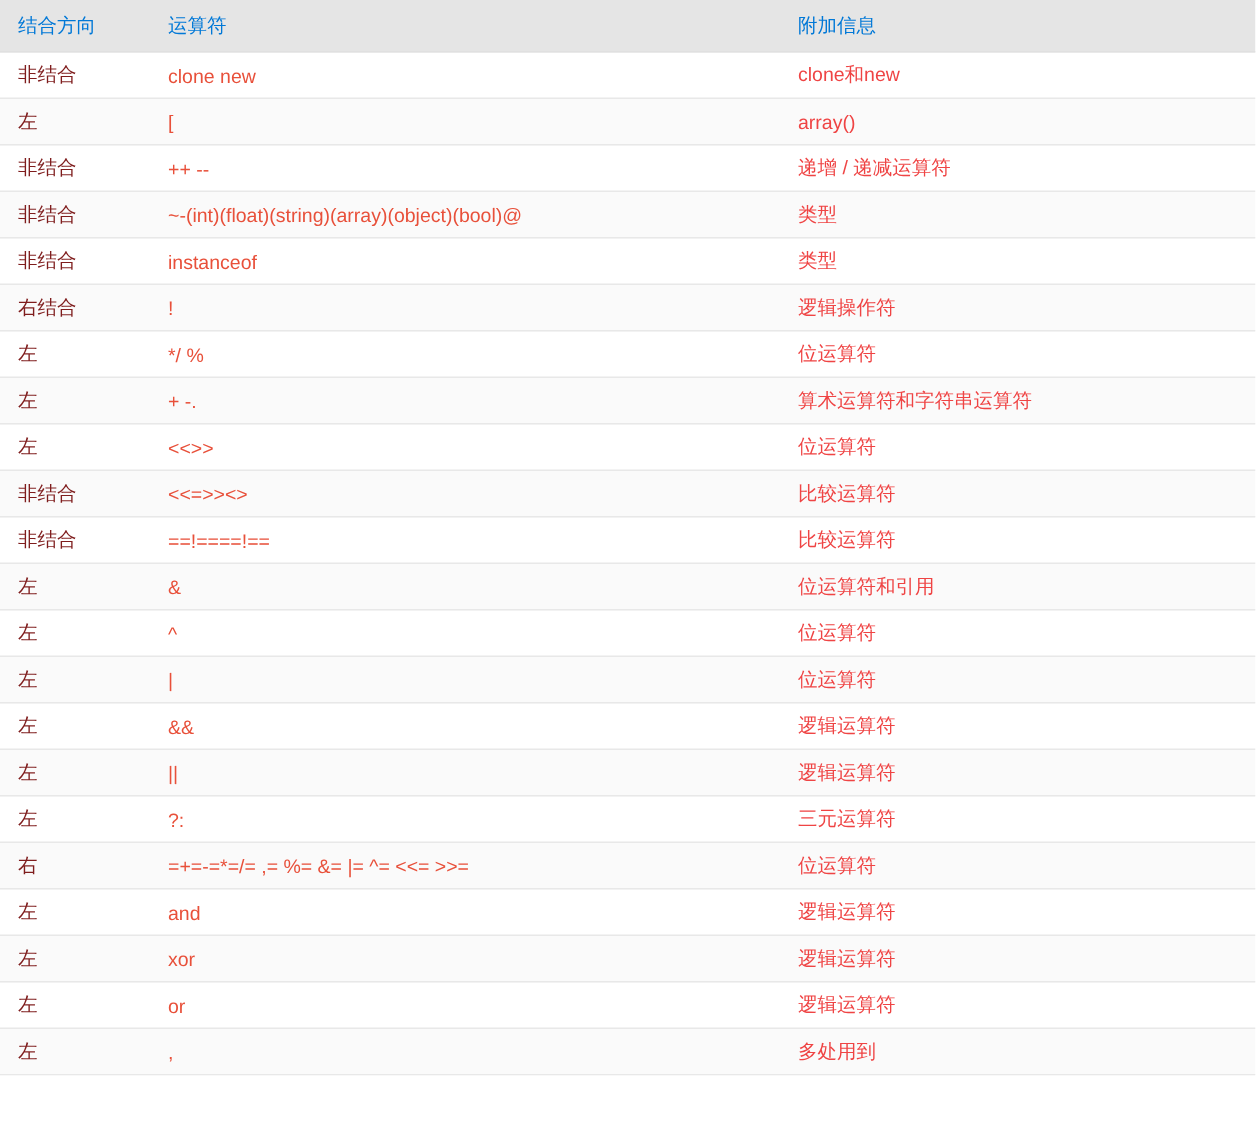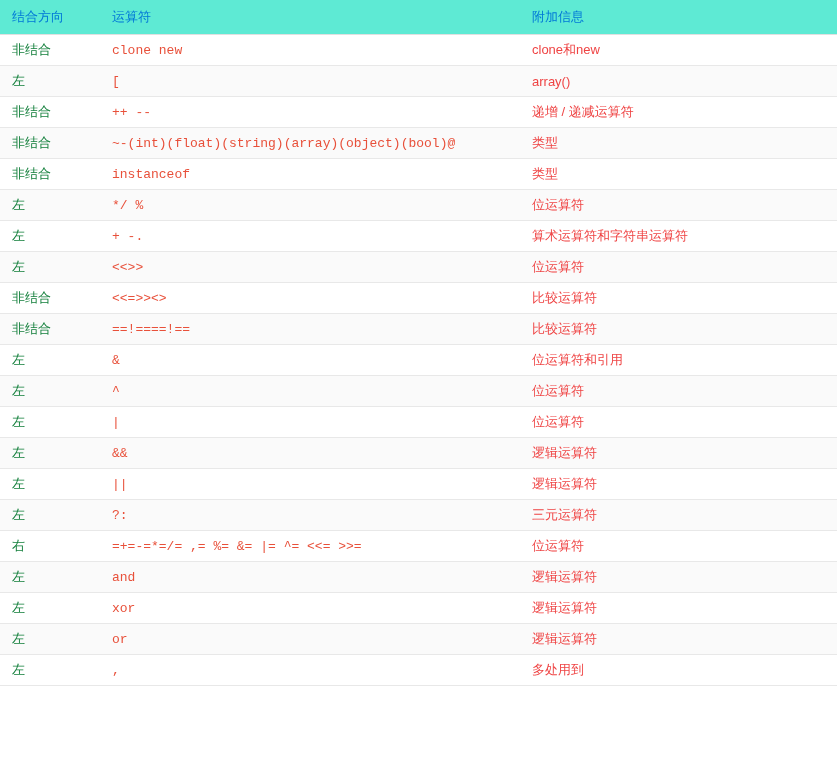--- a/index.html
+++ b/index.html
@@ -10,21 +10,21 @@
     body {
       font-family: Arial, sans-serif;
       font-size: 13px;
       background: #fff;
     }
     table {
       width: 837px;
       border-collapse: collapse;
     }
     thead tr {
-      background: #5eead4;
+      background: #e5e5e5;
     }
     thead th {
       color: #0078d7;
       font-weight: normal;
       padding: 8px 12px;
       text-align: left;
       border-bottom: 1px solid #e0e0e0;
     }
     tbody tr {
       border-bottom: 1px solid #e8e8e8;
@@ -32,25 +32,25 @@
     tbody tr:nth-child(even) {
       background: #fafafa;
     }
     tbody td {
       padding: 6px 12px;
       vertical-align: middle;
       color: #333;
     }
     td.operator {
       color: #e8503a;
-      font-family: Liberation Mono, monospace;
+      font-family: Liberation Sans, sans-serif;
       font-size: 13px;
     }
     td.assoc {
-      color: #15803d;
+      color: #7f1d1d;
     }
     td.info {
       color: #ef4444;
     }
     .col-assoc { width: 100px; }
     .col-operator { width: 420px; font-family: Liberation Mono, monospace; }
     .col-info { width: 317px; }
   </style>
 </head>
 <body>
@@ -81,20 +81,25 @@
       </tr>
       <tr>
         <td class="assoc col-assoc">非结合</td>
         <td class="operator col-operator">~-(int)(float)(string)(array)(object)(bool)@</td>
         <td class="info col-info">类型</td>
       </tr>
       <tr>
         <td class="assoc col-assoc">非结合</td>
         <td class="operator col-operator">instanceof</td>
         <td class="info col-info">类型</td>
+      </tr>
+      <tr>
+        <td class="assoc col-assoc">右结合</td>
+        <td class="operator col-operator">!</td>
+        <td class="info col-info">逻辑操作符</td>
       </tr>
       <tr>
         <td class="assoc col-assoc">左</td>
         <td class="operator col-operator">*/ %</td>
         <td class="info col-info">位运算符</td>
       </tr>
       <tr>
         <td class="assoc col-assoc">左</td>
         <td class="operator col-operator">+ -.</td>
         <td class="info col-info">算术运算符和字符串运算符</td>

